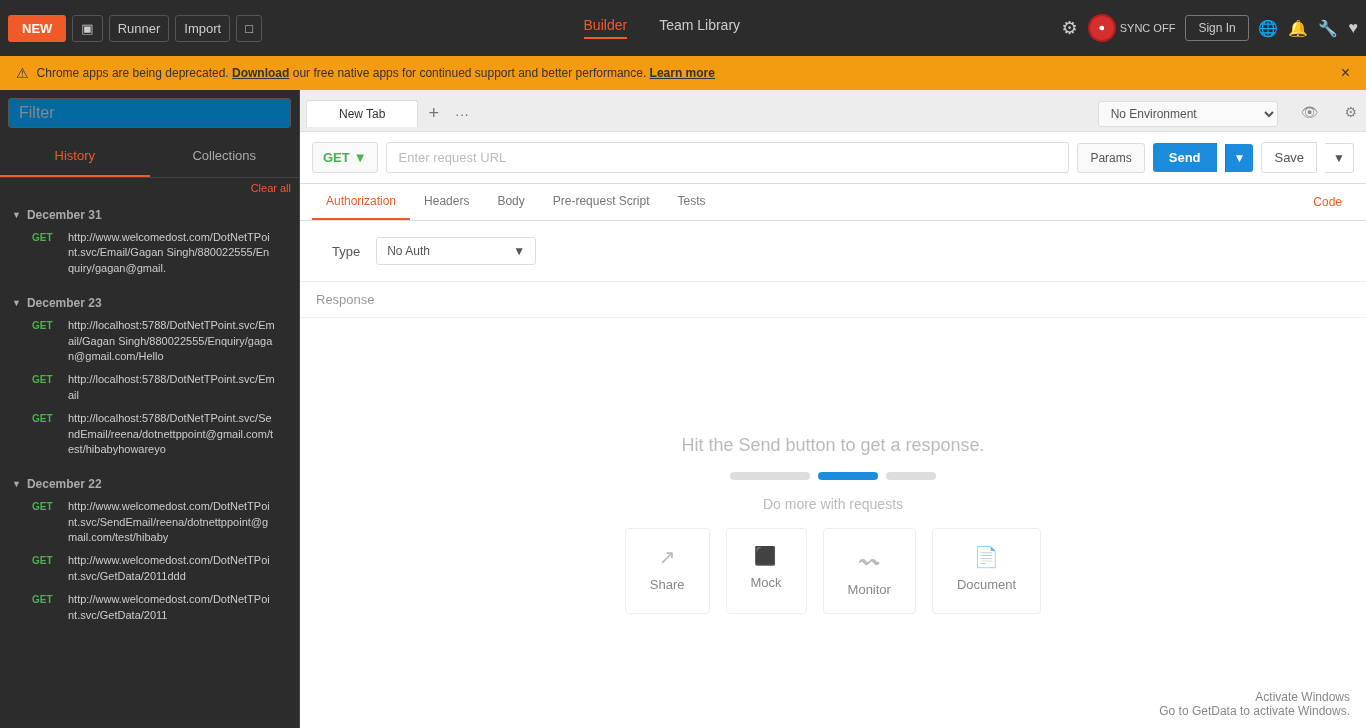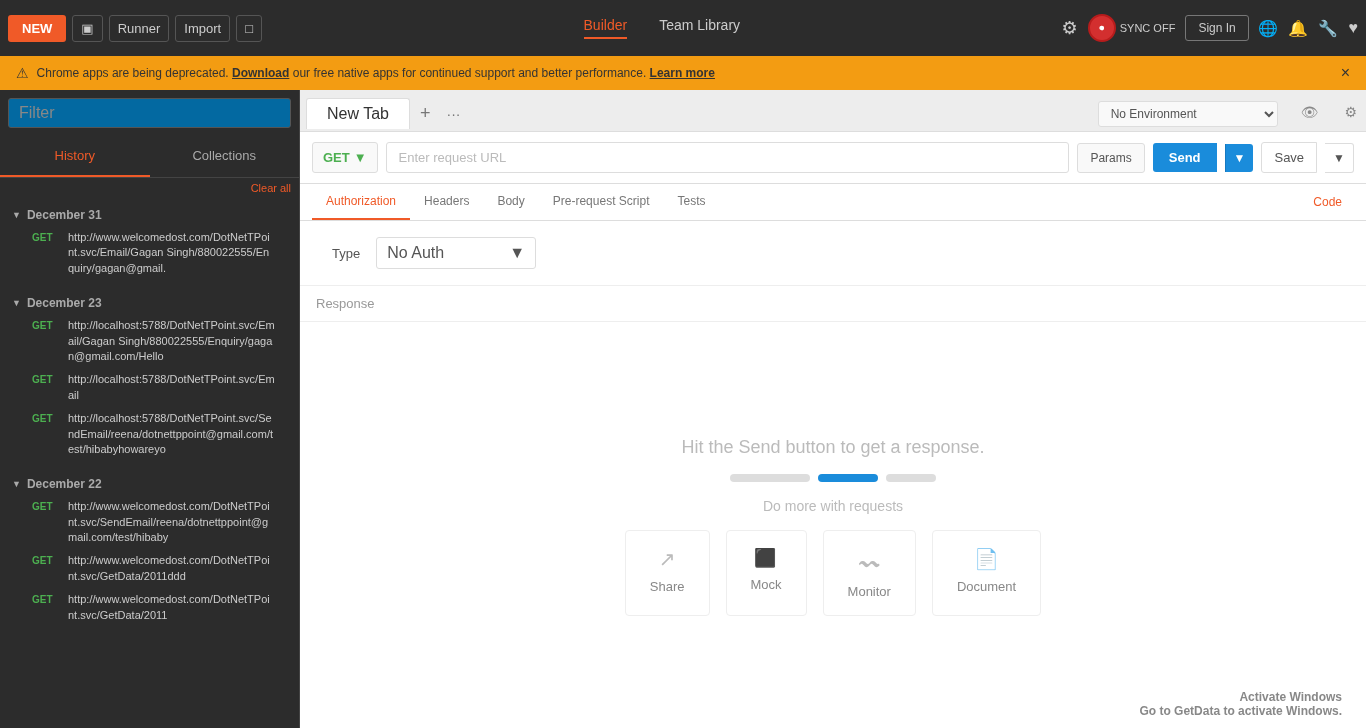--- a/index.html
+++ b/index.html
@@ -42,21 +42,21 @@
     .date-header::before { content: '▼'; font-size: 9px; }
     .history-item { display: flex; gap: 8px; padding: 4px 12px 4px 20px; cursor: pointer; }
     .method-badge { font-size: 10px; font-weight: bold; color: #4caf50; min-width: 28px; margin-top: 2px; }
     .history-url { font-size: 11px; color: #ccc; word-break: break-all; line-height: 1.4; }
 
     
     .content { flex: 1; display: flex; flex-direction: column; background: #f5f5f5; }
 
     
     .tabs-bar { display: flex; align-items: center; background: #ededed; padding: 6px 6px 0; border-bottom: 1px solid #ddd; gap: 4px; height: 42px; }
-    .tab-item { background: white; border: 1px solid #ddd; border-bottom: none; border-radius: 3px 3px 0 0; padding: 6px 20px; font-size: 16px; display: flex; align-items: center; gap: 6px; cursor: pointer; color: #555; }
+    .tab-item { background: white; border: 1px solid #ddd; border-bottom: none; border-radius: 3px 3px 0 0; padding: 6px 32px; font-size: 12px; display: flex; align-items: center; gap: 6px; cursor: pointer; color: #555; }
     .tab-item.active { background: white; color: #333; }
     .tab-add { background: transparent; border: none; color: #777; font-size: 18px; cursor: pointer; padding: 2px 6px; }
     .tab-more { background: transparent; border: none; color: #777; font-size: 14px; cursor: pointer; padding: 2px 6px; }
     .env-selector { margin-left: auto; display: flex; align-items: flex-start; gap: 20px; }
     .env-dropdown { background: #f9f9f9; border: 1px solid #ddd; border-radius: 3px; padding: 4px 8px; font-size: 12px; color: #555; cursor: pointer; width: 180px; }
     .env-icon-btn { background: transparent; border: none; color: #888; font-size: 14px; cursor: pointer; padding: 3px; }
 
     
     .request-bar { display: flex; align-items: center; padding: 10px 12px; background: white; border-bottom: 1px solid #ddd; gap: 8px; }
     .method-select { background: #f9f9f9; border: 1px solid #ddd; border-radius: 3px; padding: 7px 10px; font-size: 13px; font-weight: bold; color: #4caf50; cursor: pointer; display: flex; align-items: center; gap: 4px; }
@@ -70,40 +70,40 @@
 
     
     .req-tabs { display: flex; background: white; border-bottom: 1px solid #ddd; padding: 0 12px; gap: 0; justify-content: space-between; align-items: center; }
     .req-tab { padding: 10px 14px; font-size: 12px; color: #777; cursor: pointer; border-bottom: 2px solid transparent; }
     .req-tab.active { color: #f05a28; border-bottom: 2px solid #f05a28; }
     .code-link { color: #f05a28; font-size: 12px; cursor: pointer; padding: 10px 12px; }
 
     
     .auth-section { background: white; padding: 16px 32px; border-bottom: 1px solid #eee; display: flex; align-items: center; gap: 16px; }
     .auth-label { font-size: 13px; color: #555; }
-    .auth-type-select { background: white; border: 1px solid #ddd; border-radius: 3px; padding: 6px 10px; font-size: 16px; color: #555; cursor: pointer; min-width: 160px; display: flex; align-items: center; justify-content: space-between; }
+    .auth-type-select { background: white; border: 1px solid #ddd; border-radius: 3px; padding: 6px 10px; font-size: 12px; color: #555; cursor: pointer; min-width: 160px; display: flex; align-items: center; justify-content: space-between; }
 
     
     .response-area { flex: 1; background: white; display: flex; flex-direction: column; }
     .response-header { padding: 10px 16px; font-size: 13px; color: #999; border-bottom: 1px solid #eee; }
     .response-body { flex: 1; display: flex; flex-direction: column; align-items: center; justify-content: center; gap: 16px; }
     .response-msg { font-size: 18px; color: #bbb; }
     .response-bars { display: flex; gap: 8px; align-items: center; }
     .bar { height: 8px; border-radius: 4px; background: #ddd; }
     .bar.blue { background: #1a8cdb; width: 60px; }
     .bar.w80 { width: 80px; }
     .bar.w50 { width: 50px; }
     .do-more { font-size: 14px; color: #bbb; }
     .action-cards { display: flex; gap: 16px; }
     .action-card { display: flex; flex-direction: column; align-items: center; gap: 8px; padding: 16px 24px; border: 1px solid #eee; border-radius: 4px; cursor: pointer; background: white; }
     .action-card-label { font-size: 13px; color: #888; }
     .action-icon { font-size: 20px; color: #bbb; }
 
     
-    .activate-windows { position: fixed; bottom: 10px; right: 24px; color: #888; font-size: 12px; text-align: right; pointer-events: none; font-weight: bold; }
+    .activate-windows { position: fixed; bottom: 10px; right: 16px; color: #888; font-size: 12px; text-align: right; pointer-events: none; }
   </style>
 </head>
 <body>
 
 <div class="toolbar">
   <button class="btn-new">NEW</button>
   <button class="btn-icon">▣</button>
   <button class="btn-icon">Runner</button>
   <button class="btn-icon">Import</button>
   <button class="btn-icon">□</button>

